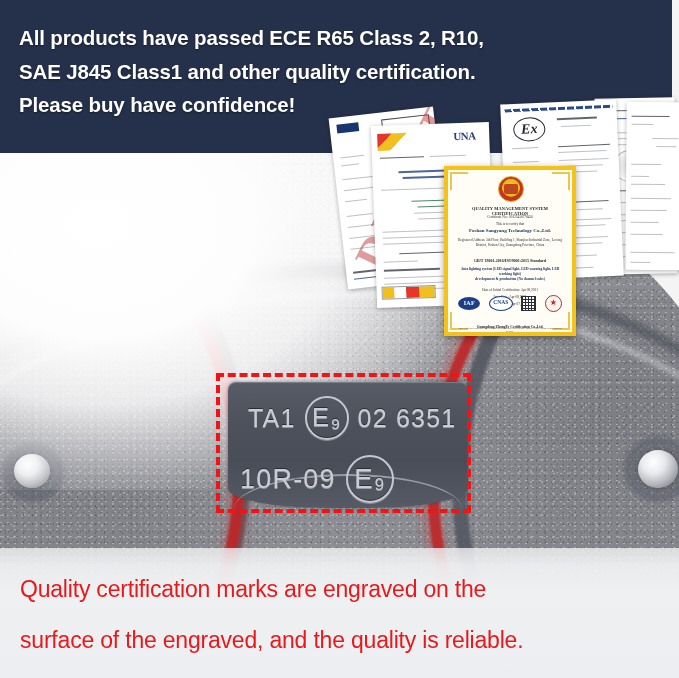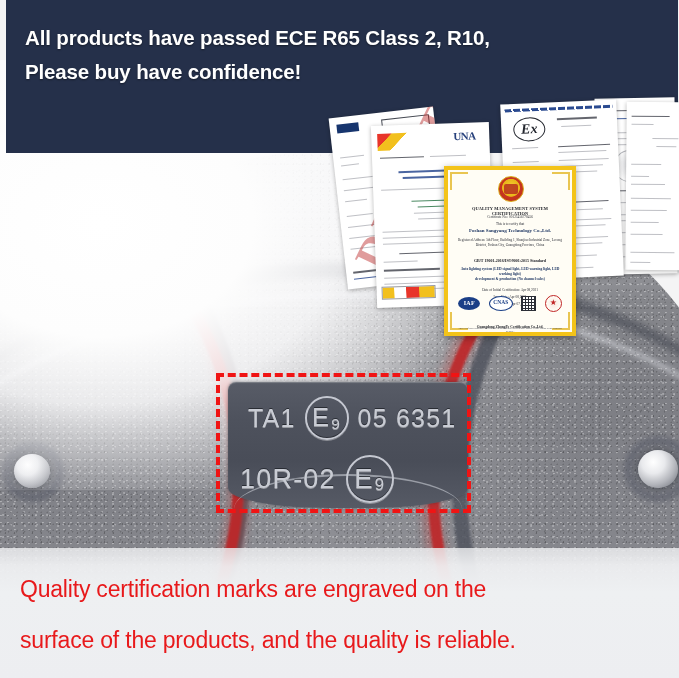--- a/index.html
+++ b/index.html
@@ -252,21 +252,21 @@
     top: 373px;
     width: 255px;
     height: 140px;
     border: 4px dashed #f01414;
     box-sizing: border-box;
   }
 
   
   .header-band {
     position: absolute;
-    left: 6px; top: 0;
+    left: 0; top: 0;
     width: 672px;
     height: 153px;
     background: #25304a;
     z-index: 40;
   }
   .header-text {
     position: absolute;
     left: 19px;
     top: 21px;
     width: 600px;
@@ -611,37 +611,38 @@
 
     <div class="nameplate"></div>
     <div class="nameplate-inner-curve"></div>
 
     <div class="engrave-row engrave-row-1">
       <span>TA1</span>
       <span class="e-mark e-mark-1">
         <span class="e-letter">E</span>
           <span class="e-num">9</span>
       </span>
-      <span>05 6351</span>
+      <span>02 6351</span>
     </div>
 
     <div class="engrave-row engrave-row-2">
-      <span>10R-02</span>
+      <span>10R-09</span>
       <span class="e-mark e-mark-2">
         <span class="e-letter">E</span>
           <span class="e-num">9</span>
       </span>
     </div>
 
     <div class="dashed-box"></div>
   </div>
 
   <div class="header-band">
     <div class="header-text">
       <span class="hl">All products have passed ECE R65 Class 2, R10,</span>
+      <span class="hl">SAE J845 Class1 and other quality certification.</span>
       <span class="hl">Please buy have confidence!</span>
     </div>
   </div>
 
   <div class="certs">
 
     <div class="cert" id="cert1">
       <div class="badge"></div>
       <div class="boxno"></div>
       <div class="cert-lines">
@@ -796,17 +797,17 @@
 
       <div class="qms-foot">Guangdong ZhongYe Certification Co.,Ltd.</div>
       <div class="qms-foot2">This certificate remains valid subject to satisfactory surveillance audits. Verify status at the registrar website.</div>
     </div>
 
   </div>
 
   <div class="caption-band">
     <div class="caption-text">
       <span class="cl">Quality certification marks are engraved on the</span>
-      <span class="cl">surface of the products, and the quality is reliable.</span>
+      <span class="cl">surface of the engraved, and the quality is reliable.</span>
     </div>
   </div>
 
 </div>
 
 </body></html>

